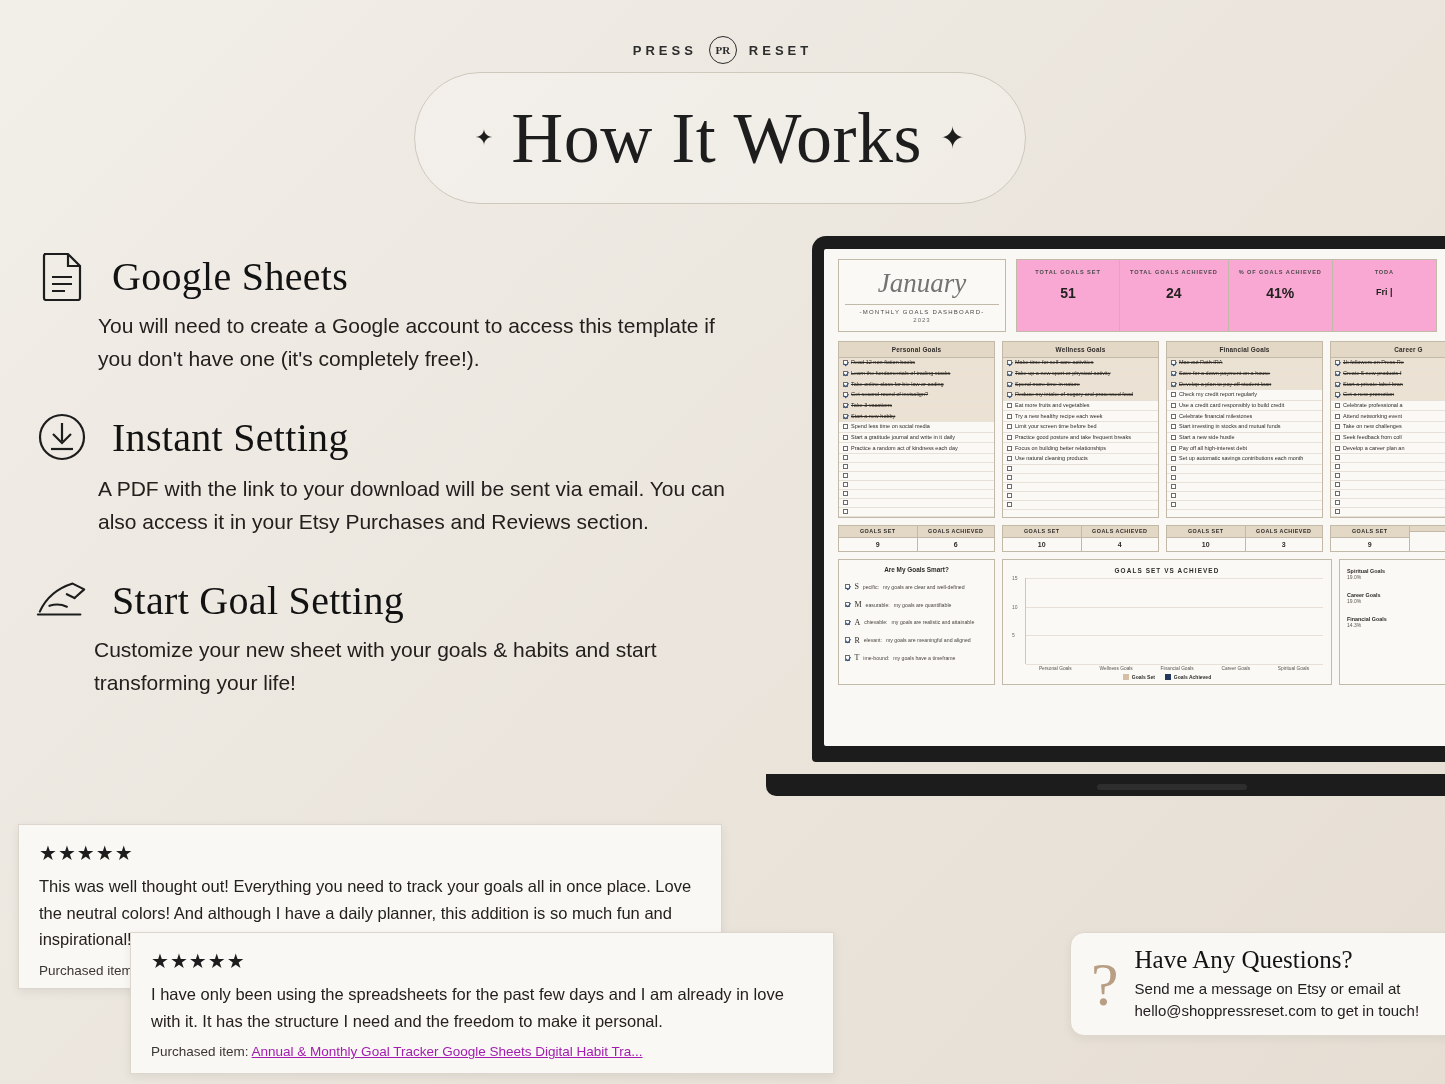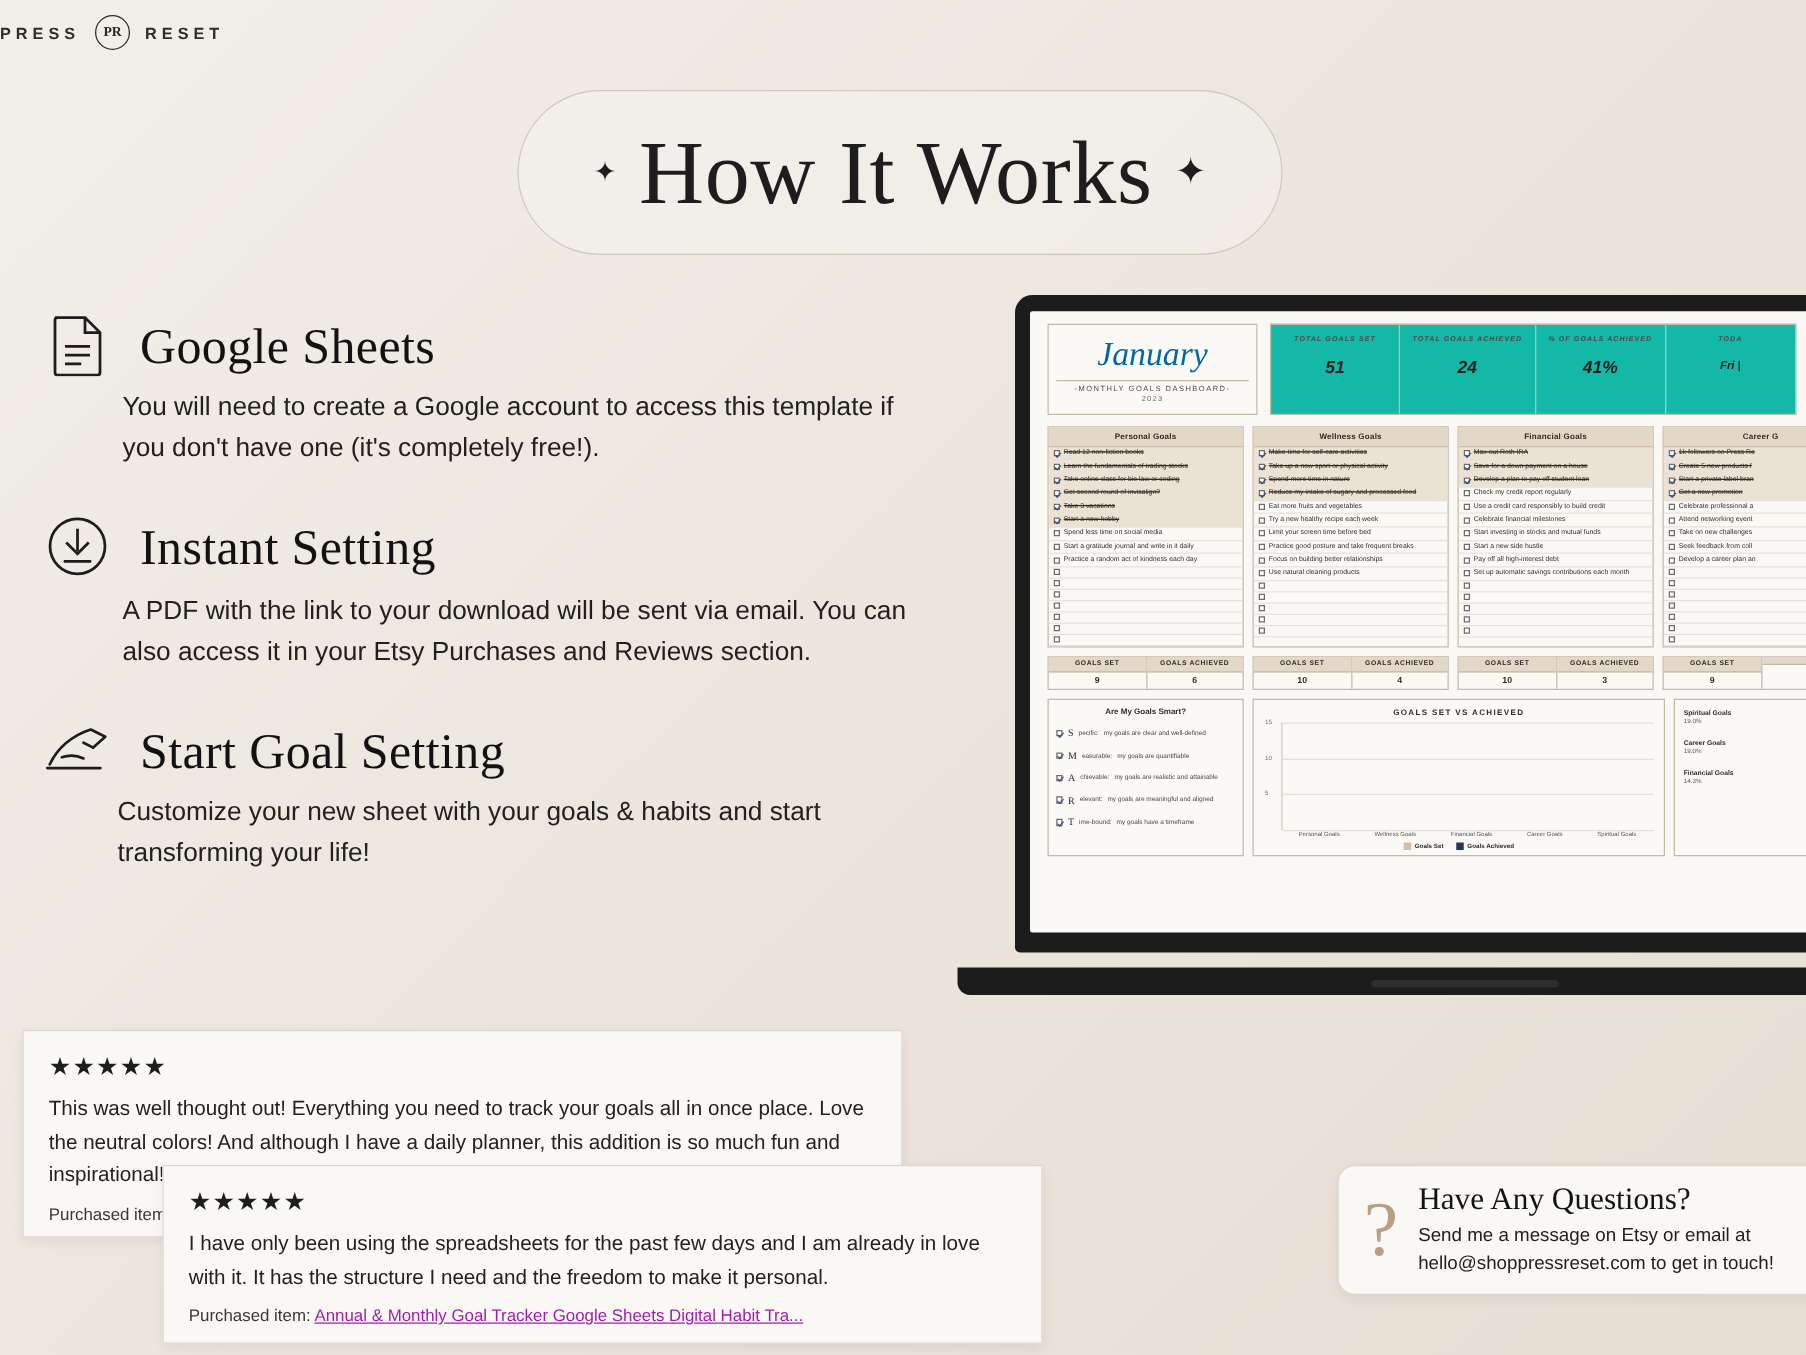--- a/index.html
+++ b/index.html
@@ -8,22 +8,22 @@
     font-family: "Liberation Sans", sans-serif;
     background: linear-gradient(135deg, #f2efe9 0%, #ece7df 40%, #e6ded3 100%);
     position: relative;
     overflow: hidden;
     color: #2b2b2b;
   }
   .page { position: absolute; inset: 0; }
 
   
   .brand {
-    position: absolute; top: 12px; left: 0; width: 100%;
-    display: flex; align-items: center; gap: 12px;
+    position: absolute; top: 36px; left: 0; width: 100%;
+    display: flex; align-items: center; justify-content: center; gap: 12px;
   }
   .brand .word {
     font-size: 13px; letter-spacing: 4px; font-weight: 700; color: #2d2d2d;
   }
   .brand .mark {
     width: 28px; height: 28px; border: 1.6px solid #2d2d2d; border-radius: 50%;
     display: flex; align-items: center; justify-content: center;
     font-size: 11px; font-weight: 700; letter-spacing: 0px; font-family: "Liberation Serif", serif;
   }
 
@@ -80,33 +80,33 @@
 
   
   .sheet { position: absolute; inset: 0; padding: 10px 0 0 14px; font-size: 7px; color: #2e2b27; }
 
   .sheet-top { display: flex; gap: 10px; align-items: stretch; }
   .month-card {
     width: 168px; border: 1px solid #c3b9a9; background: #fbf9f6;
     padding: 10px 6px 8px; text-align: center;
   }
   .month-card .m-name {
-    font-family: "Liberation Serif", serif; font-size: 27px; font-style: italic; color: #0369a1;
+    font-family: "Liberation Serif", serif; font-size: 27px; font-style: italic; color: #737373;
     line-height: 1;
   }
   .month-card .m-sub {
     margin-top: 7px; font-size: 6px; letter-spacing: 1.2px; color: #4a4a4a;
     border-top: 1px solid #c3b9a9; padding-top: 4px;
   }
   .month-card .m-year { font-size: 6px; letter-spacing: 1px; margin-top: 2px; color: #6a6a6a;}
 
   .kpis { display: flex; gap: 0; }
   .kpi {
-    border: 1px solid #c3b9a9; background: #14b8a6; padding: 9px 10px 8px;
-    text-align: center; min-width: 104px; font-style: italic;
+    border: 1px solid #c3b9a9; background: #f9a8d4; padding: 9px 10px 8px;
+    text-align: center; min-width: 104px;
   }
   .kpi + .kpi { border-left: none; }
   .kpi .k-label { font-size: 5.6px; letter-spacing: 0.9px; color: #4a4a4a; font-weight: 700;}
   .kpi .k-value { margin-top: 10px; font-size: 14px; font-weight: 700; color: #23211e; }
   .kpi.today .k-value { font-size: 9px; margin-top: 12px; }
 
   .goal-cols { display: flex; gap: 7px; margin-top: 9px; }
   .goal-col { width: 157px; border: 1px solid #c3b9a9; background: #fbf9f6; }
   .goal-col .gc-head {
     text-align: center; font-size: 6.4px; font-weight: 700; padding: 4px 0;

